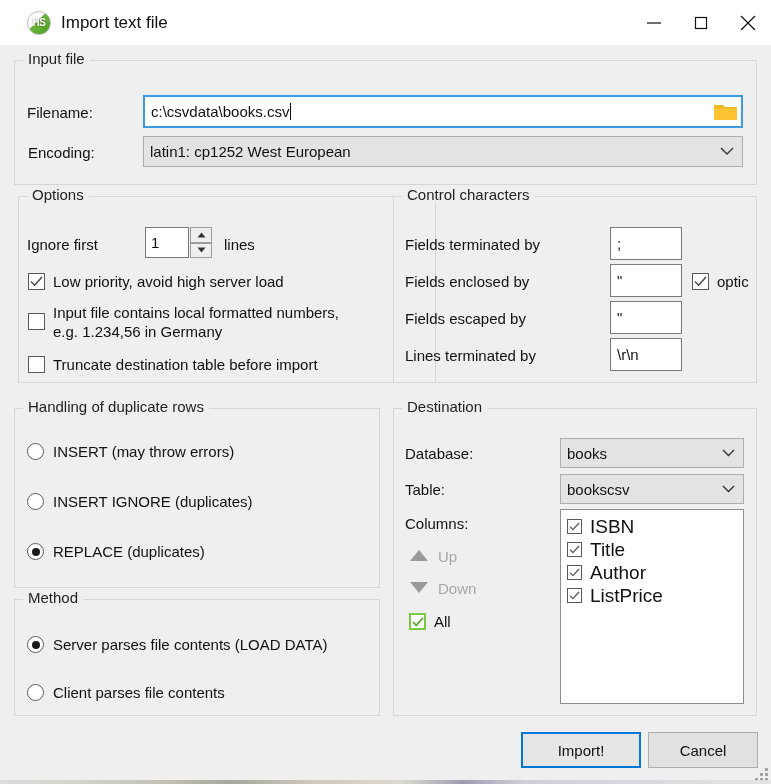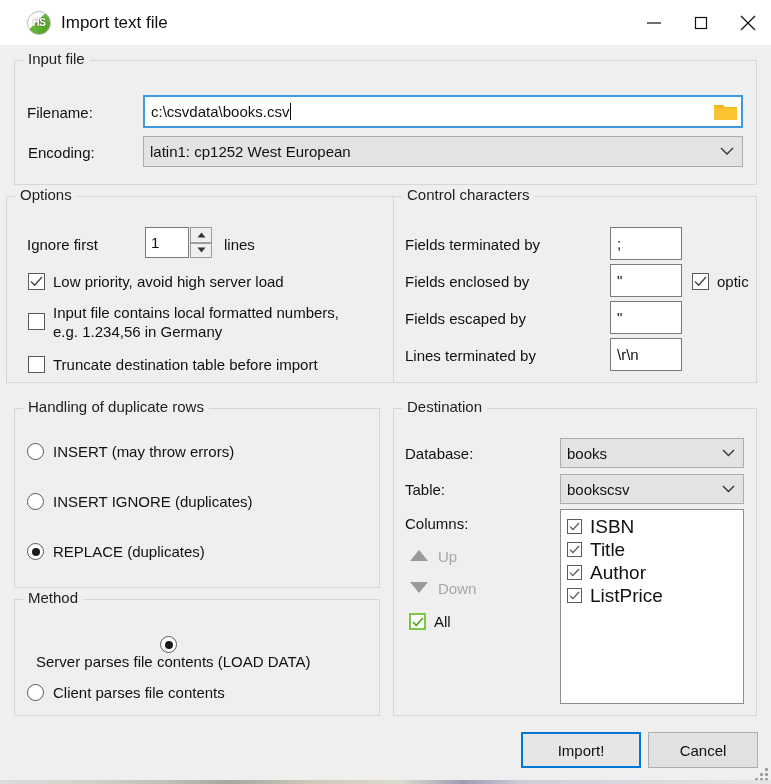--- a/index.html
+++ b/index.html
@@ -220,21 +220,21 @@
 
   <div class="combo" style="left:143px;top:91px;width:600px;height:31px;">
     <span class="ctext">latin1: cp1252 West European</span>
     <span class="chev">
       <svg width="14" height="9" viewBox="0 0 14 9">
           <polyline points="1,1 7,7 13,1" fill="none" stroke="#333" stroke-width="1.4"></polyline>
         </svg>
     </span>
   </div>
 
-  <div class="group" style="left:6px;top:151px;width:388px;height:187px;">
+  <div class="group" style="left:18px;top:151px;width:418px;height:187px;">
     <div class="glabel">Options</div>
   </div>
 
   <div class="lbl" style="left:27px;top:191px;">Ignore first</div>
 
   <div class="spinwrap" style="left:145px;top:182px;height:31px;">
     <div class="spinbox">
       <span>1</span>
     </div>
     <div class="spinbtns">
@@ -321,21 +321,21 @@
     <span class="radbox">
         <span class="dot"></span>
       </span>
     <span class="radlabel">REPLACE (duplicates)</span>
   </div>
 
   <div class="group" style="left:14px;top:554px;width:366px;height:117px;">
     <div class="glabel">Method</div>
   </div>
 
-  <div class="rad" style="left:27px;top:591px;flex-direction:column;">
+  <div class="rad" style="left:27px;top:591px;">
     <span class="radbox">
         <span class="dot"></span>
       </span>
     <span class="radlabel">Server parses file contents (LOAD DATA)</span>
   </div>
   <div class="rad" style="left:27px;top:639px;">
     <span class="radbox"></span>
     <span class="radlabel">Client parses file contents</span>
   </div>
 

